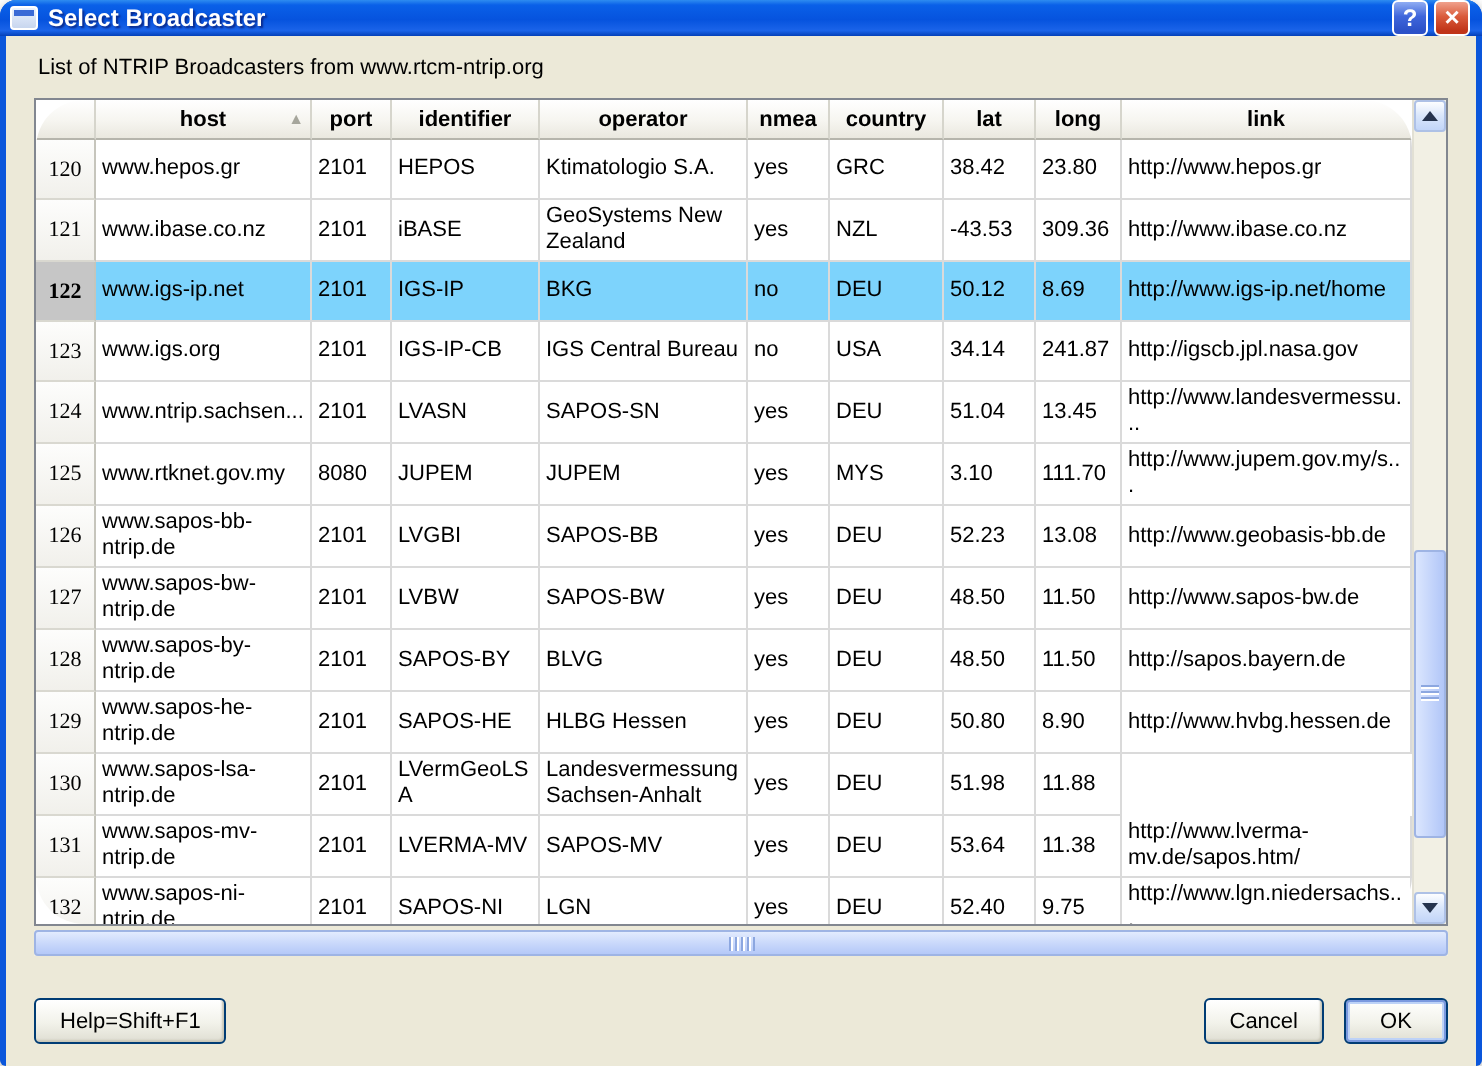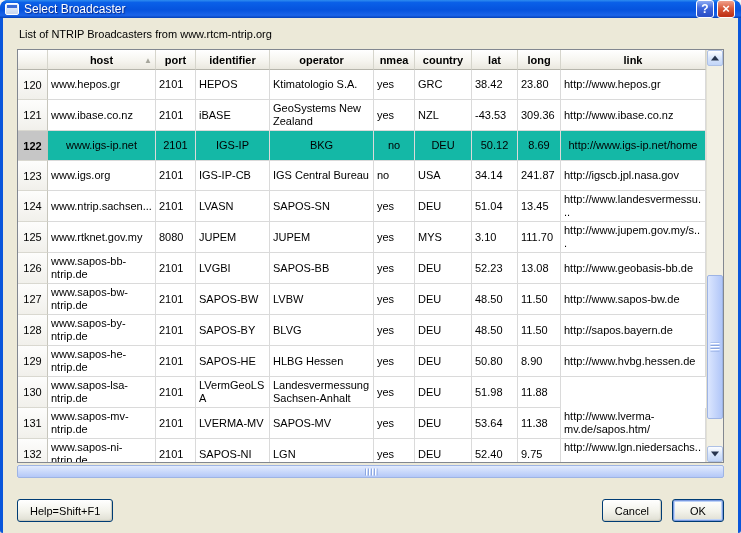--- a/index.html
+++ b/index.html
@@ -28,21 +28,21 @@
     width:14px; height:12px; margin-right:5px;
     background:linear-gradient(180deg,#EAF2FF 0%,#C8D6EE 100%);
     border:1px solid #ffffff; border-radius:2px;
     position:relative;
   }
   .win-icon::before {
     content:""; position:absolute; left:1px; right:1px; top:1px; height:3px;
     background:#3A6AD6;
   }
   .title-text {
-    color:#ffffff; font-weight:normal; font-size:12px;
+    color:#ffffff; font-weight:bold; font-size:12px;
     text-shadow:1px 1px 1px #0A2A8C;
   }
   .title-spacer { flex:1; }
   .cap-btn {
     width:18px; height:18px; margin-left:3px;
     border:1px solid #ffffff; border-radius:3px;
     color:#ffffff; font-weight:bold; font-size:12px; line-height:16px; text-align:center;
     cursor:default; user-select:none;
   }
   .cap-help { background:linear-gradient(180deg,#8FACF3 0%,#3F66DB 45%,#2C51C8 90%); }
@@ -57,21 +57,21 @@
   .intro { font-size:11px; color:#000; margin:2px 0 9px 2px; }
 
   
   .table-frame {
     height:414px;
     border:1px solid #828790;
     background:#ffffff;
     display:flex;
   }
   .grid-area {
-    flex:1; overflow:hidden;
+    flex:1; overflow:hidden;border-radius:24px;
     --cols:30px 108px 40px 74px 104px 41px 57px 46px 43px minmax(0,1fr);
   }
   .t-row { display:grid; grid-template-columns:var(--cols); }
   .t-body .t-row { min-height:30px; }
 
   .h-cell {
     height:20px; position:relative;
     display:flex; align-items:center; justify-content:center;
     font-size:11px; font-weight:bold;
     background:linear-gradient(180deg,#FFFFFF 0%,#F6F5F0 55%,#EAE8DF 100%);
@@ -80,31 +80,32 @@
   }
   .sort-arrow { position:absolute; right:3px; top:3px; }
   .sort-arrow::after { content:"▲"; font-size:8px; color:#A6A69C; }
 
   .n-cell {
     display:flex; align-items:center; justify-content:center;
     font-size:11px;
     background:linear-gradient(180deg,#FDFDFC 0%,#F1F0EB 100%);
     border-right:1px solid #C6C5BC;
     border-bottom:1px solid #D9D8D0;
+    font-family:Liberation Serif, serif;
   }
   .d-cell {
     display:flex; align-items:center;
     font-size:11px; padding:2px 3px;
     border-right:1px solid #DADADA;
     border-bottom:1px solid #DADADA;
     overflow-wrap:break-word; word-break:normal; line-height:13px;
     min-width:0;
   }
   .d-cell > span { min-width:0; overflow-wrap:break-word; }
-  .t-row.selected .d-cell { background:#14b8a6;justify-content:center; }
+  .t-row.selected .d-cell { background:#7dd3fc; }
   .t-row.selected .n-cell { background:#C6C6C6; font-weight:bold; }
 
   
   .vscroll {
     width:17px; background:#F2F0E4;
     border-left:1px solid #E2E0D4;
     display:flex; flex-direction:column;
   }
   .sb-btn {
     height:16px; position:relative;
@@ -409,24 +410,24 @@
           </div>
             <div class="t-row">
             <div class="n-cell">127</div>
             <div class="d-cell">
                 <span>www.sapos-bw-ntrip.de</span>
               </div>
             <div class="d-cell">
                 <span>2101</span>
               </div>
             <div class="d-cell">
+                <span>LVBW</span>
+              </div>
+            <div class="d-cell">
                 <span>SAPOS-BW</span>
-              </div>
-            <div class="d-cell">
-                <span>LVBW</span>
               </div>
             <div class="d-cell">
                 <span>yes</span>
               </div>
             <div class="d-cell">
                 <span>DEU</span>
               </div>
             <div class="d-cell">
                 <span>48.50</span>
               </div>

